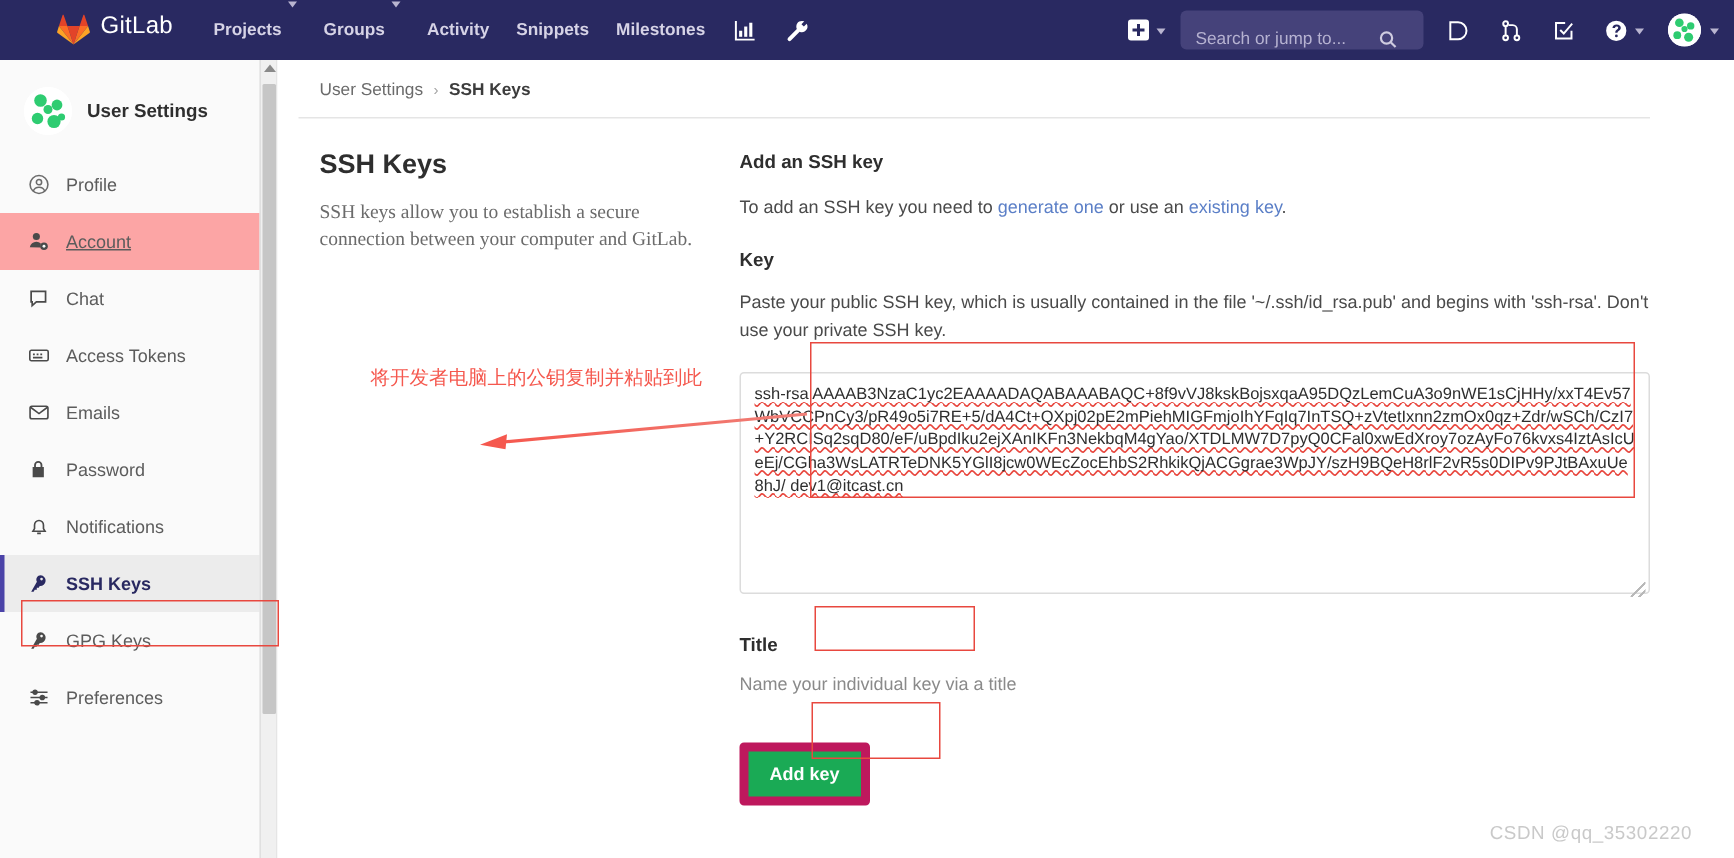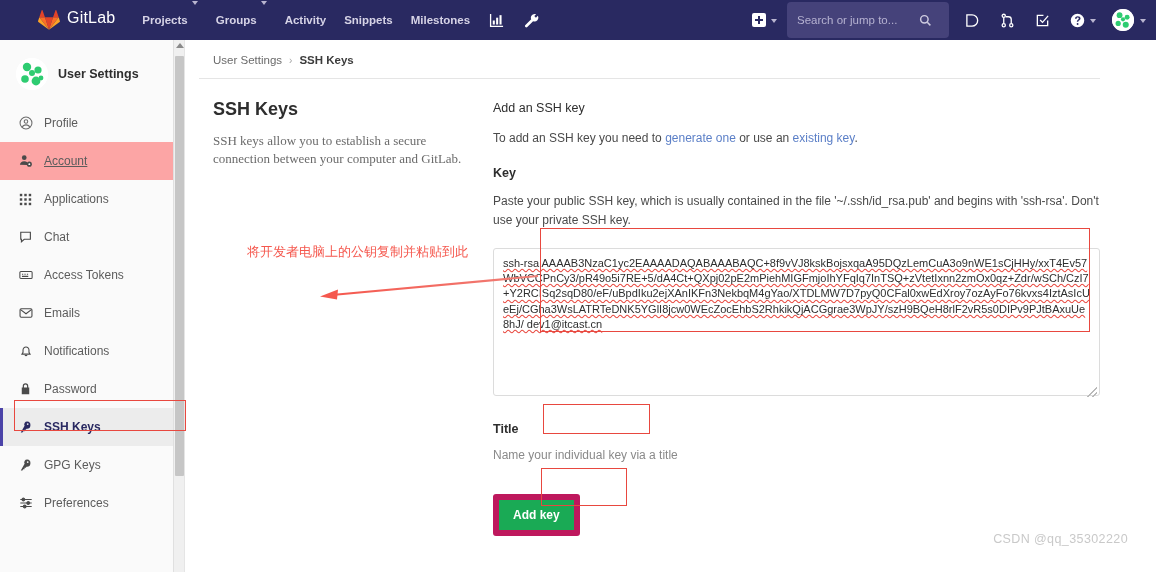--- a/index.html
+++ b/index.html
@@ -34,22 +34,22 @@
     border-left: 3.5px solid transparent; border-right: 3.5px solid transparent;
     border-top: 4px solid #b9b5d0; margin-top: 1px; }
   .nav-icon-btn { padding: 0 10px; line-height: 40px; cursor: pointer; display: flex; align-items: center; }
   .nav-right { margin-left: auto; display: flex; align-items: center; gap: 0; }
   .plus-box { display: flex; align-items: center; gap: 5px; padding: 0 8px; cursor: pointer; }
   .plus-sq { width: 14px; height: 14px; background: #fff; border-radius: 2px; position: relative; }
   .plus-sq::before, .plus-sq::after { content: ""; position: absolute; background: #292961; }
   .plus-sq::before { left: 3px; right: 3px; top: 6px; height: 2px; }
   .plus-sq::after { top: 3px; bottom: 3px; left: 6px; width: 2px; }
   .searchbox {
-    width: 162px; height: 36px; background: #45427a; border-radius: 4px;
-    display: flex; align-items: center; padding: 0 8px; margin: 0 6px 0 2px; cursor: text;
+    width: 162px; height: 26px; background: #45427a; border-radius: 4px;
+    display: flex; align-items: flex-end; padding: 0 8px; margin: 0 6px 0 2px; cursor: text;
   }
   .searchbox input {
     background: transparent; border: 0; outline: 0; color: #fff;
     font-size: 11.5px; font-family: inherit; width: 124px;
   }
   .searchbox input::placeholder { color: #b6b2d1; }
   .avatar-nav {
     width: 22px; height: 22px; border-radius: 50%;
     background: #fff; margin-left: 6px; position: relative; overflow: hidden;
   }
@@ -99,21 +99,21 @@
   .bc-sep { color: #a5a5a5; font-size: 10px; }
   .bc-current { font-weight: bold; color: #3c3c3c; }
 
   .content-row { display: flex; padding: 20px 56px 0 28px; gap: 0; }
   .col-left { width: 280px; min-width: 280px; padding-right: 20px; }
   .col-right { flex: 1; }
 
   .h-section { font-size: 18px; font-weight: bold; color: #2e2e2e; margin: 0 0 12px 0; }
   .p-muted { font-size: 13px; color: #6b6b6b; line-height: 18px; margin: 0; max-width: 252px; font-family: Liberation Serif, serif; }
 
-  .r-title { font-size: 12.5px; font-weight: normal; color: #2e2e2e; margin: 2px 0 14px 0; }
+  .r-title { font-size: 12.5px; font-weight: bold; color: #2e2e2e; margin: 2px 0 14px 0; }
   .r-text { font-size: 12px; color: #4a4a4a; line-height: 19px; margin: 0 0 18px 0; }
   .r-text a { color: #5b7fc7; text-decoration: none; }
   .r-label { font-size: 12.5px; font-weight: bold; color: #2e2e2e; margin: 0 0 12px 0; }
 
   .key-area-wrap { position: relative; margin-bottom: 22px; }
   .key-area {
     width: 100%; height: 148px; border: 1px solid #dcdcdc; border-radius: 3px;
     padding: 7px 9px; font-size: 11px; line-height: 15.2px;
     font-family: "Liberation Sans", sans-serif;
     color: #2e2e2e; resize: none; outline: none; overflow: hidden;
@@ -142,21 +142,21 @@
 
   
   .anno-box { position: absolute; border: 1.5px solid #e8483f; pointer-events: none; z-index: 40; }
   .anno-text {
     position: absolute; color: #f5584e; font-size: 13px;
     font-family: "DejaVu Sans", sans-serif; white-space: nowrap; z-index: 40;
   }
   .anno-arrow { position: absolute; z-index: 40; }
 
   .watermark {
-    position: absolute; right: 28px; bottom: 26px;
+    position: absolute; right: 28px; bottom: 10px;
     font-size: 12.5px; color: #c9c9c9; letter-spacing: .4px;
     font-family: "Liberation Sans", sans-serif;
   }
 </style>
 </head>
 <body>
 
 <div class="navbar">
   <div class="brand">
     <span class="brand-logo">
@@ -290,36 +290,20 @@
         <svg width="14" height="14" viewBox="0 0 16 16" fill="#4a4a4a">
           <circle cx="6" cy="4.2" r="2.7"></circle>
             <path d="M1 12.4A5 5 0 0 1 6 8.2a5 5 0 0 1 3.4 1.3l-.3 3z"></path>
           <circle cx="11.8" cy="11.6" r="2.9"></circle>
             <circle cx="11.8" cy="11.6" r="1.1" fill="#fafafa"></circle>
         </svg>
       </span>
       <span>Account</span>
     </div>
 
-    <div class="sb-item">
-      <span class="sb-ico">
-        <svg width="13" height="13" viewBox="0 0 16 16" fill="#4a4a4a">
-          <rect x="1" y="1" width="3" height="3"></rect>
-            <rect x="6.5" y="1" width="3" height="3"></rect>
-            <rect x="12" y="1" width="3" height="3"></rect>
-          <rect x="1" y="6.5" width="3" height="3"></rect>
-            <rect x="6.5" y="6.5" width="3" height="3"></rect>
-            <rect x="12" y="6.5" width="3" height="3"></rect>
-          <rect x="1" y="12" width="3" height="3"></rect>
-            <rect x="6.5" y="12" width="3" height="3"></rect>
-            <rect x="12" y="12" width="3" height="3"></rect>
-        </svg>
-      </span>
-      <span>Applications</span>
-    </div>
 
     <div class="sb-item">
       <span class="sb-ico">
         <svg width="14" height="14" viewBox="0 0 16 16" fill="none" stroke="#4a4a4a" stroke-width="1.3">
           <path d="M2 2.6h11v8H6l-3.2 2.8v-2.8H2z"></path>
         </svg>
       </span>
       <span>Chat</span>
     </div>
 
@@ -338,35 +322,35 @@
         <svg width="14" height="14" viewBox="0 0 16 16" fill="none" stroke="#4a4a4a" stroke-width="1.25">
           <rect x="1.2" y="3.2" width="13.6" height="9.6" rx="1.4"></rect>
             <path d="m1.8 4.2 6.2 4.6 6.2-4.6"></path>
         </svg>
       </span>
       <span>Emails</span>
     </div>
 
     <div class="sb-item">
       <span class="sb-ico">
+        <svg width="13" height="14" viewBox="0 0 16 16" fill="#4a4a4a">
+          <path d="M8 1a3.4 3.4 0 0 0-3.4 3.4V6H3.4v8.4h9.2V6h-1.2V4.4A3.4 3.4 0 0 0 8 1zm0 1.5a1.9 1.9 0 0 1 1.9 1.9V6H6.1V4.4A1.9 1.9 0 0 1 8 2.5z"></path>
+        </svg>
+      </span>
+      <span>Password</span>
+    </div>
+
+    <div class="sb-item">
+      <span class="sb-ico">
         <svg width="14" height="14" viewBox="0 0 16 16" fill="none" stroke="#4a4a4a" stroke-width="1.25">
           <path d="M3.4 11.6h9.2L11.4 9.6V6.8a3.4 3.4 0 1 0-6.8 0v2.8z"></path>
             <path d="M6.6 13.2h2.8"></path>
         </svg>
       </span>
       <span>Notifications</span>
-    </div>
-
-    <div class="sb-item">
-      <span class="sb-ico">
-        <svg width="13" height="14" viewBox="0 0 16 16" fill="#4a4a4a">
-          <path d="M8 1a3.4 3.4 0 0 0-3.4 3.4V6H3.4v8.4h9.2V6h-1.2V4.4A3.4 3.4 0 0 0 8 1zm0 1.5a1.9 1.9 0 0 1 1.9 1.9V6H6.1V4.4A1.9 1.9 0 0 1 8 2.5z"></path>
-        </svg>
-      </span>
-      <span>Password</span>
     </div>
 
     <div class="sb-item active">
       <span class="sb-ico">
         <svg width="13" height="14" viewBox="0 0 16 16" fill="#292961">
           <path d="M10 1.2a3.6 3.6 0 0 0-3.1 5.4L2.2 14.8h2l.9-1.6h1.7v-1.7h1.6l.8-1.4A3.6 3.6 0 1 0 10 1.2zm.7 2.1a1.1 1.1 0 1 1 0 2.2 1.1 1.1 0 0 1 0-2.2z"></path>
         </svg>
       </span>
       <span>SSH Keys</span>
     </div>

